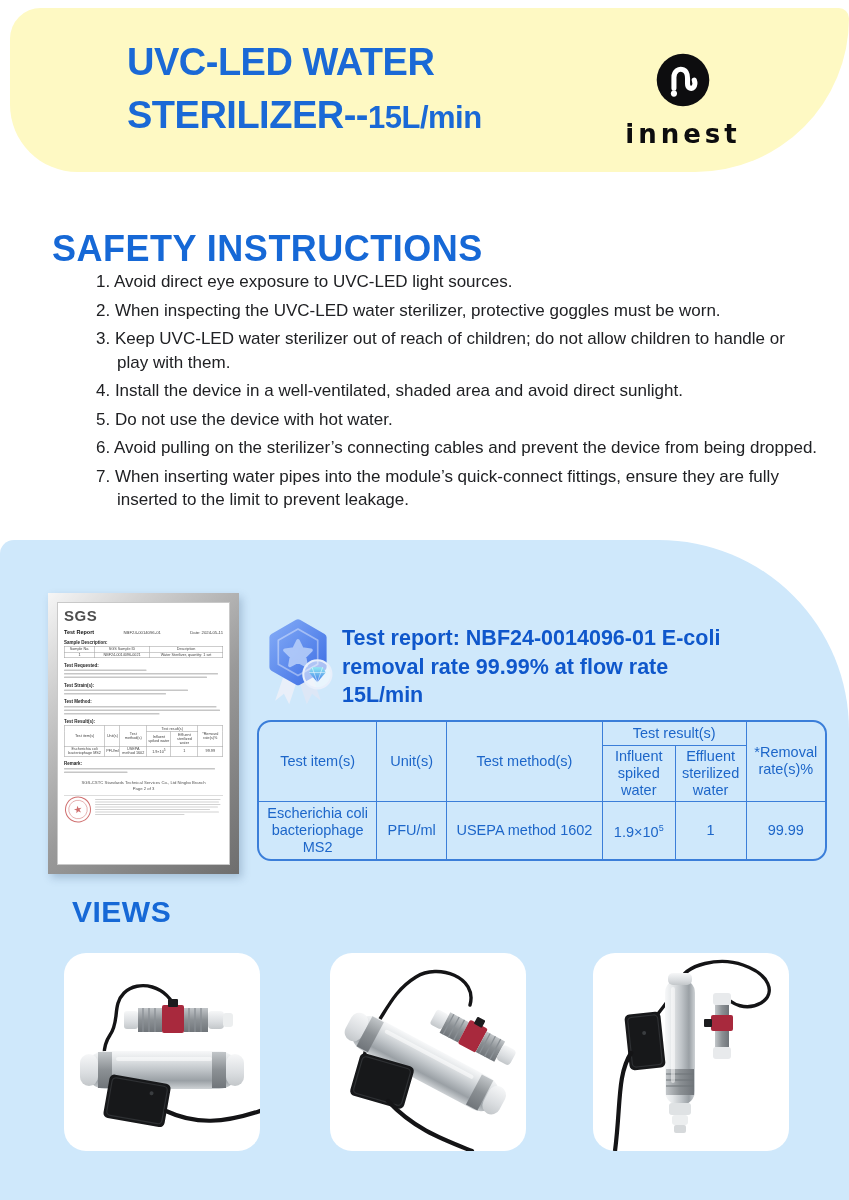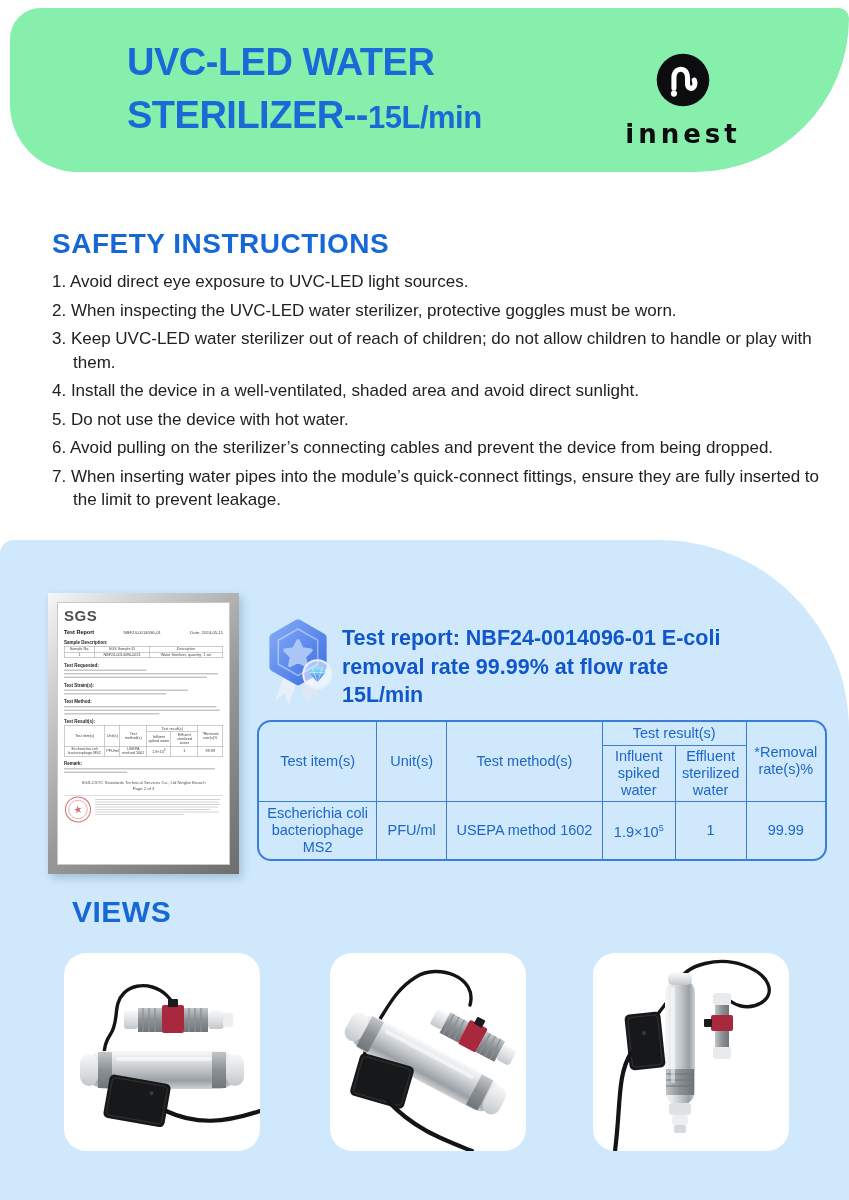--- a/index.html
+++ b/index.html
@@ -5,44 +5,44 @@
   * { margin:0; padding:0; box-sizing:border-box; }
   html,body { background:#e9e9e9; }
   .page {
     position:relative; width:849px; height:1200px; margin:0 auto;
     background:#ffffff; overflow:hidden;
     font-family:"Liberation Sans","DejaVu Sans",sans-serif;
   }
   
   .header-blob {
     position:absolute; left:10px; top:8px; width:839px; height:164px;
-    background:#86efac;
+    background:#fef9c3;
     border-radius:42px 14px 210px 92px;
   }
   .product-title {
     position:absolute; left:117px; top:28px;
     color:#1a69d6; font-weight:800; font-size:38px; line-height:53px;
     letter-spacing:-0.5px; white-space:nowrap;
   }
   .product-title .suffix { font-size:31px; }
   .brand { position:absolute; left:598px; top:43px; width:150px; text-align:center; }
   .brand-mark { display:block; margin:0 auto; width:58px; height:58px; }
   .brand-word {
     margin-top:10px; color:#0d0d0f; font-weight:700; font-size:26px;
     letter-spacing:4px; font-family:"DejaVu Sans","Liberation Sans",sans-serif;
   }
   
   .safety-heading {
     position:absolute; left:52px; top:228px;
-    color:#1668d6; font-weight:800; font-size:28px; letter-spacing:0.5px;
+    color:#1668d6; font-weight:800; font-size:36px; letter-spacing:0.5px;
   }
   .safety-list { position:absolute; left:52px; top:270px; width:768px; }
   .safety-item {
     color:#202124; font-size:17px; line-height:23.5px; margin-bottom:5px;
-    padding-left:21px; text-indent:-21px;
+    padding-left:21px; text-indent:-21px;margin-left:44px;
   }
   
   .blue-section {
     position:absolute; left:0; top:540px; width:849px; height:660px;
     background:#cfe8fb; border-radius:14px 190px 0 0;
   }
   
   .cert {
     position:absolute; left:48px; top:53px; width:191px; height:281px;
     background:linear-gradient(135deg,#f6f6f6 0%,#cfcfcf 22%,#9a9a9a 55%,#6e6e6e 100%);

